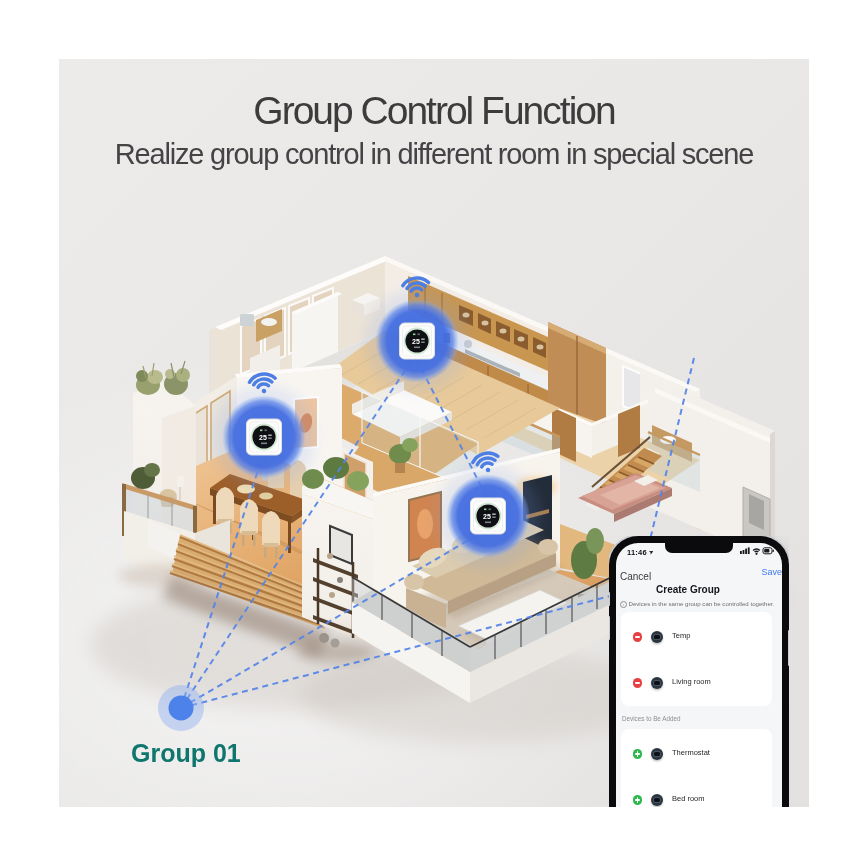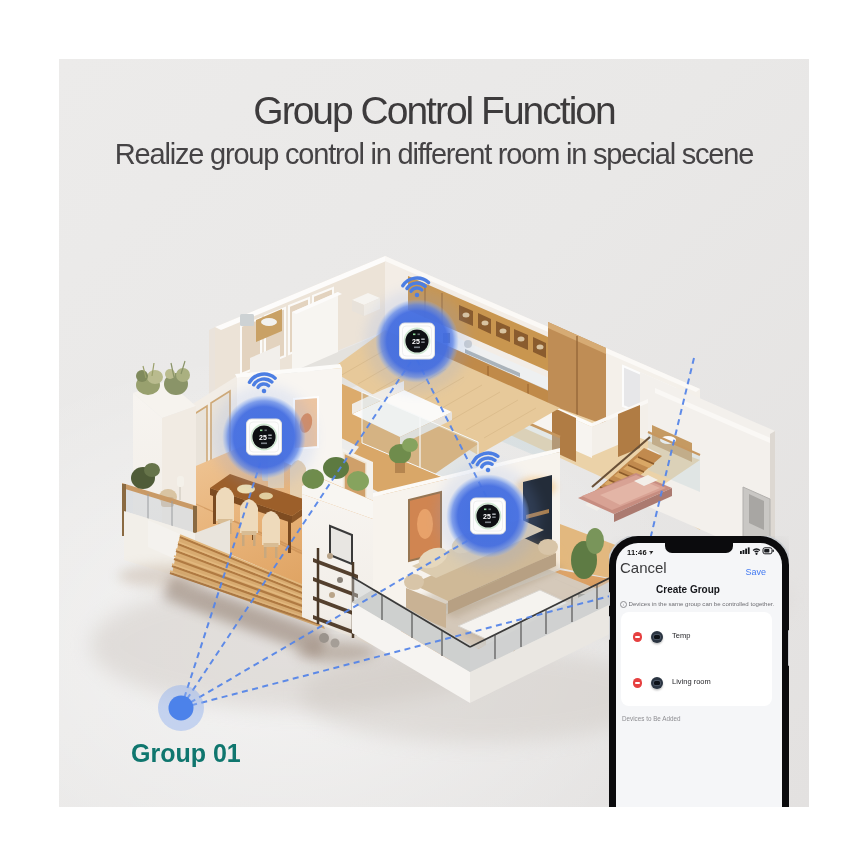--- a/index.html
+++ b/index.html
@@ -20,22 +20,22 @@
   .phone{position:absolute;left:609px;top:536px;width:180px;height:271px;overflow:hidden;}
   .pbody{position:absolute;left:0;top:0;width:180px;height:400px;border-radius:29px;
     background:#0b0b0d;box-shadow:0 0 0 1.6px #c9ccd0, 6px 10px 20px rgba(90,90,95,0.22);}
   .pscreen{position:absolute;left:7px;top:7px;width:166px;height:380px;border-radius:22px 22px 0 0;
     background:#f5f6f8;overflow:hidden;}
   .notch{position:absolute;left:49px;top:0;width:68px;height:10px;background:#0b0b0d;
     border-radius:0 0 7px 7px;}
   .ptime{position:absolute;left:11px;top:5px;font-size:7.5px;font-weight:700;color:#111;letter-spacing:0.2px;}
   .loc{font-size:6px;display:inline-block;transform:rotate(-28deg) translateY(-1px);font-weight:400;}
   .pstat{position:absolute;left:124px;top:3px;}
-  .pcancel{position:absolute;left:4px;top:16px;font-size:15px;color:#3a3a3c;}
-  .psave{position:absolute;right:16px;top:24px;font-size:9px;color:#4179f2;}
+  .pcancel{position:absolute;left:4px;top:28px;font-size:10px;color:#3a3a3c;}
+  .psave{position:absolute;right:0;top:24px;font-size:9px;color:#4179f2;}
   .ptitle{position:absolute;left:0;top:41px;width:144px;text-align:center;font-size:10px;font-weight:700;color:#15161a;}
   .pinfo{position:absolute;left:4px;top:57px;font-size:6.1px;color:#6e6e73;white-space:nowrap;}
   .infoc{display:inline-block;width:5px;height:5px;border:0.7px solid #8e8e92;border-radius:50%;
     font-size:4px;text-align:center;line-height:5px;margin-right:1.5px;color:#8e8e92;font-style:italic;}
   .pcard{position:absolute;left:5px;width:151px;background:#ffffff;border-radius:8px;}
   .prow{position:absolute;left:0;width:100%;height:20px;}
   .minus{position:absolute;left:11.5px;top:4px;width:9.5px;height:9.5px;border-radius:50%;background:#e64040;}
   .minus::after{content:"";position:absolute;left:2.2px;top:4.2px;width:5.6px;height:1.8px;background:#fff;border-radius:1px;}
   .plus{position:absolute;left:11.5px;top:4px;width:9.5px;height:9.5px;border-radius:50%;background:#2db84e;}
   .plus::after{content:"";position:absolute;left:2.2px;top:4.2px;width:5.6px;height:1.8px;background:#fff;border-radius:1px;}
@@ -560,18 +560,32 @@
 
       <div class="prow" style="top:16px;">
         <span class="minus"></span>
           <span class="devicon"></span>
           <span class="plabel">Temp</span>
       </div>
     </div>
 
     <div class="paddlbl">Devices to Be Added</div>
 
+    <div class="pcard" style="top:186px;height:120px;">
+
+      <div class="prow" style="top:16px;">
+        <span class="plus"></span>
+          <span class="devicon"></span>
+          <span class="plabel">Thermostat</span>
+      </div>
+
+      <div class="prow" style="top:62px;">
+        <span class="plus"></span>
+          <span class="devicon"></span>
+          <span class="plabel">Bed room</span>
+      </div>
+    </div>
   </div>
 
   <div class="sbtn" style="left:-1px;top:56px;height:14px;"></div>
   <div class="sbtn" style="left:-1px;top:80px;height:24px;"></div>
   <div class="sbtn" style="right:-1px;top:94px;height:36px;"></div>
 </div>
 
 </body></html>

